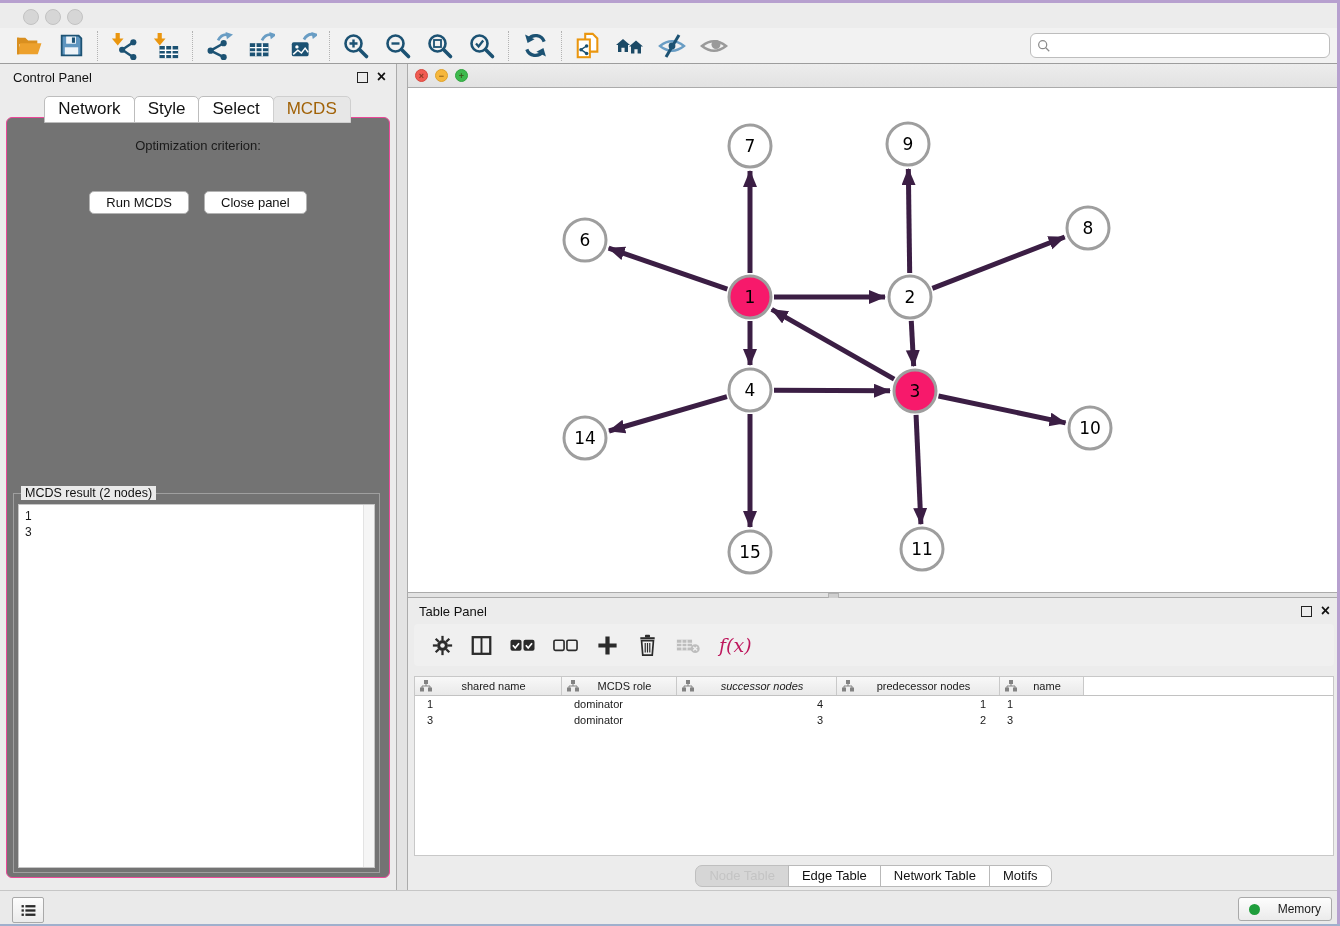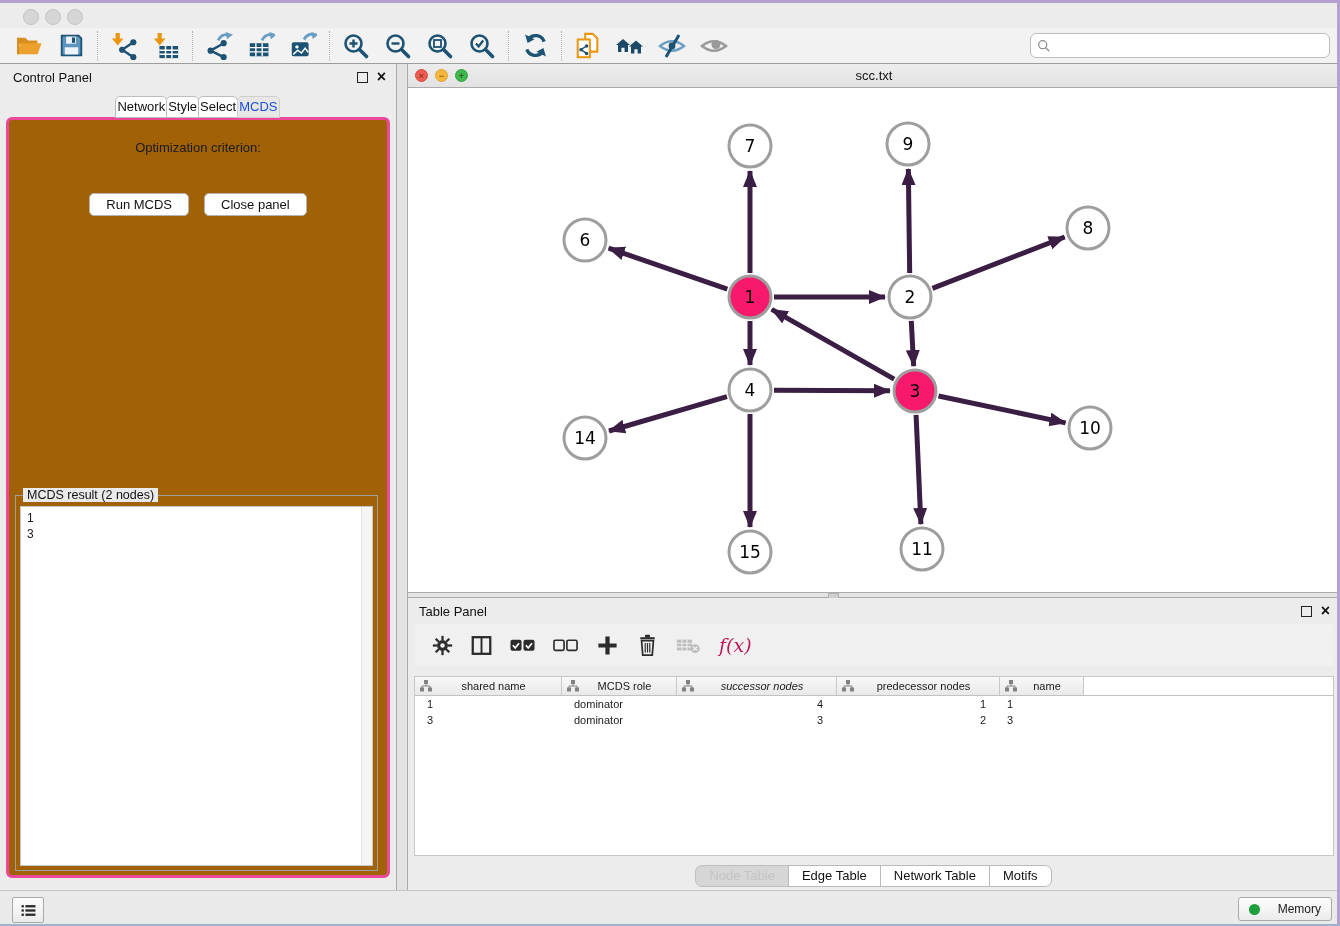--- a/index.html
+++ b/index.html
@@ -25,25 +25,25 @@
   .searchbox input{border:none;outline:none;flex:1;font-size:12px;font-family:"Liberation Sans",sans-serif;background:transparent}
 
   
   .control-panel{position:absolute;left:0;top:64px;width:396px;height:826px;background:#ececec}
   .panel-header{position:relative;height:26px}
   .panel-header .ph-title{position:absolute;left:13px;top:6px;font-size:13px;color:#111}
   .win-btns{position:absolute;right:10px;top:7px;display:flex;gap:9px;align-items:center}
   .sq-icon{width:9px;height:9px;border:1.5px solid #222;display:inline-block}
   .x-icon{font-size:16px;font-weight:bold;color:#111;line-height:12px}
   .cp-tabs{position:absolute;left:0;top:32px;width:100%;display:flex;justify-content:center;z-index:5}
-  .tab{font-size:13px;padding:2px 1px 3px;background:#fff;border:1px solid #bdbdbd;margin-left:-1px;
+  .tab{font-size:17px;padding:2px 13px 3px;background:#fff;border:1px solid #bdbdbd;margin-left:-1px;
        border-radius:5px 5px 0 0;color:#111;cursor:default}
-  .tab.active{background:#e7e7e7;color:#1d4ed8;border-color:#cfcfcf}
-  .cp-body{position:absolute;left:6px;right:6px;top:53px;bottom:12px;background:#a16207;
-           border:3px solid #ec4899;border-radius:6px}
+  .tab.active{background:#e7e7e7;color:#a16207;border-color:#cfcfcf}
+  .cp-body{position:absolute;left:6px;right:6px;top:53px;bottom:12px;background:#737373;
+           border:1px solid #ec4899;border-radius:6px}
   .opt-label{position:absolute;top:20px;left:0;right:0;text-align:center;font-size:13px}
   .criterion{position:absolute;left:38px;right:40px;top:40px;height:22px;background:#fff;border:1px solid #b3b3b3;
              border-radius:4px;font-size:13px;display:flex;align-items:center;padding-left:9px}
   .criterion .stepper{position:absolute;right:6px;top:3px}
   .btn-row{position:absolute;top:73px;left:0;right:0;display:flex;justify-content:center;gap:15px}
   .btn{font-size:13px;font-family:"Liberation Sans",sans-serif;padding:3px 16px;background:#fff;
        border:1px solid #b3b3b3;border-radius:5px;color:#111}
   .result-group{position:absolute;left:6px;right:9px;top:375px;bottom:4px;border:1px solid #9f9f9f}
   .result-group-title{position:absolute;top:-8px;left:7px;background:#eaeaea;padding:0 4px;font-size:12.5px;color:#111}
   .result-area{position:absolute;left:4px;right:4px;top:10px;bottom:4px;background:#fff;border:1px solid #c6c6c6}
@@ -295,21 +295,20 @@
 
   <div class="vsplit">
       <div class="grip"></div>
     </div>
 
   <div class="network-window">
     <div class="nw-titlebar">
       <span class="tl2 red" style="left:7px">×</span>
       <span class="tl2 yellow" style="left:27px">−</span>
       <span class="tl2 green" style="left:47px">+</span>
-      <span class="nw-title">scc.txt</span>
     </div>
     <div class="nw-canvas">
       <svg id="graph-svg" width="932" height="503" viewBox="0 0 932 503">
         <defs>
           <marker id="arrow" markerUnits="userSpaceOnUse" markerWidth="20" markerHeight="16" refX="16" refY="7" orient="auto">
             <path id="arrow-path" d="M0,0 L17,7 L0,14 Z" fill="#3b1e44"></path>
           </marker>
         </defs>
       <line x1="342" y1="185" x2="342" y2="83" stroke="#3b1e44" stroke-width="5" marker-end="url(#arrow)"></line>
           <line x1="319.3154350687673" y1="201.16351393284685" x2="200.6297551367008" y2="160.1630063199512" stroke="#3b1e44" stroke-width="5" marker-end="url(#arrow)"></line>

